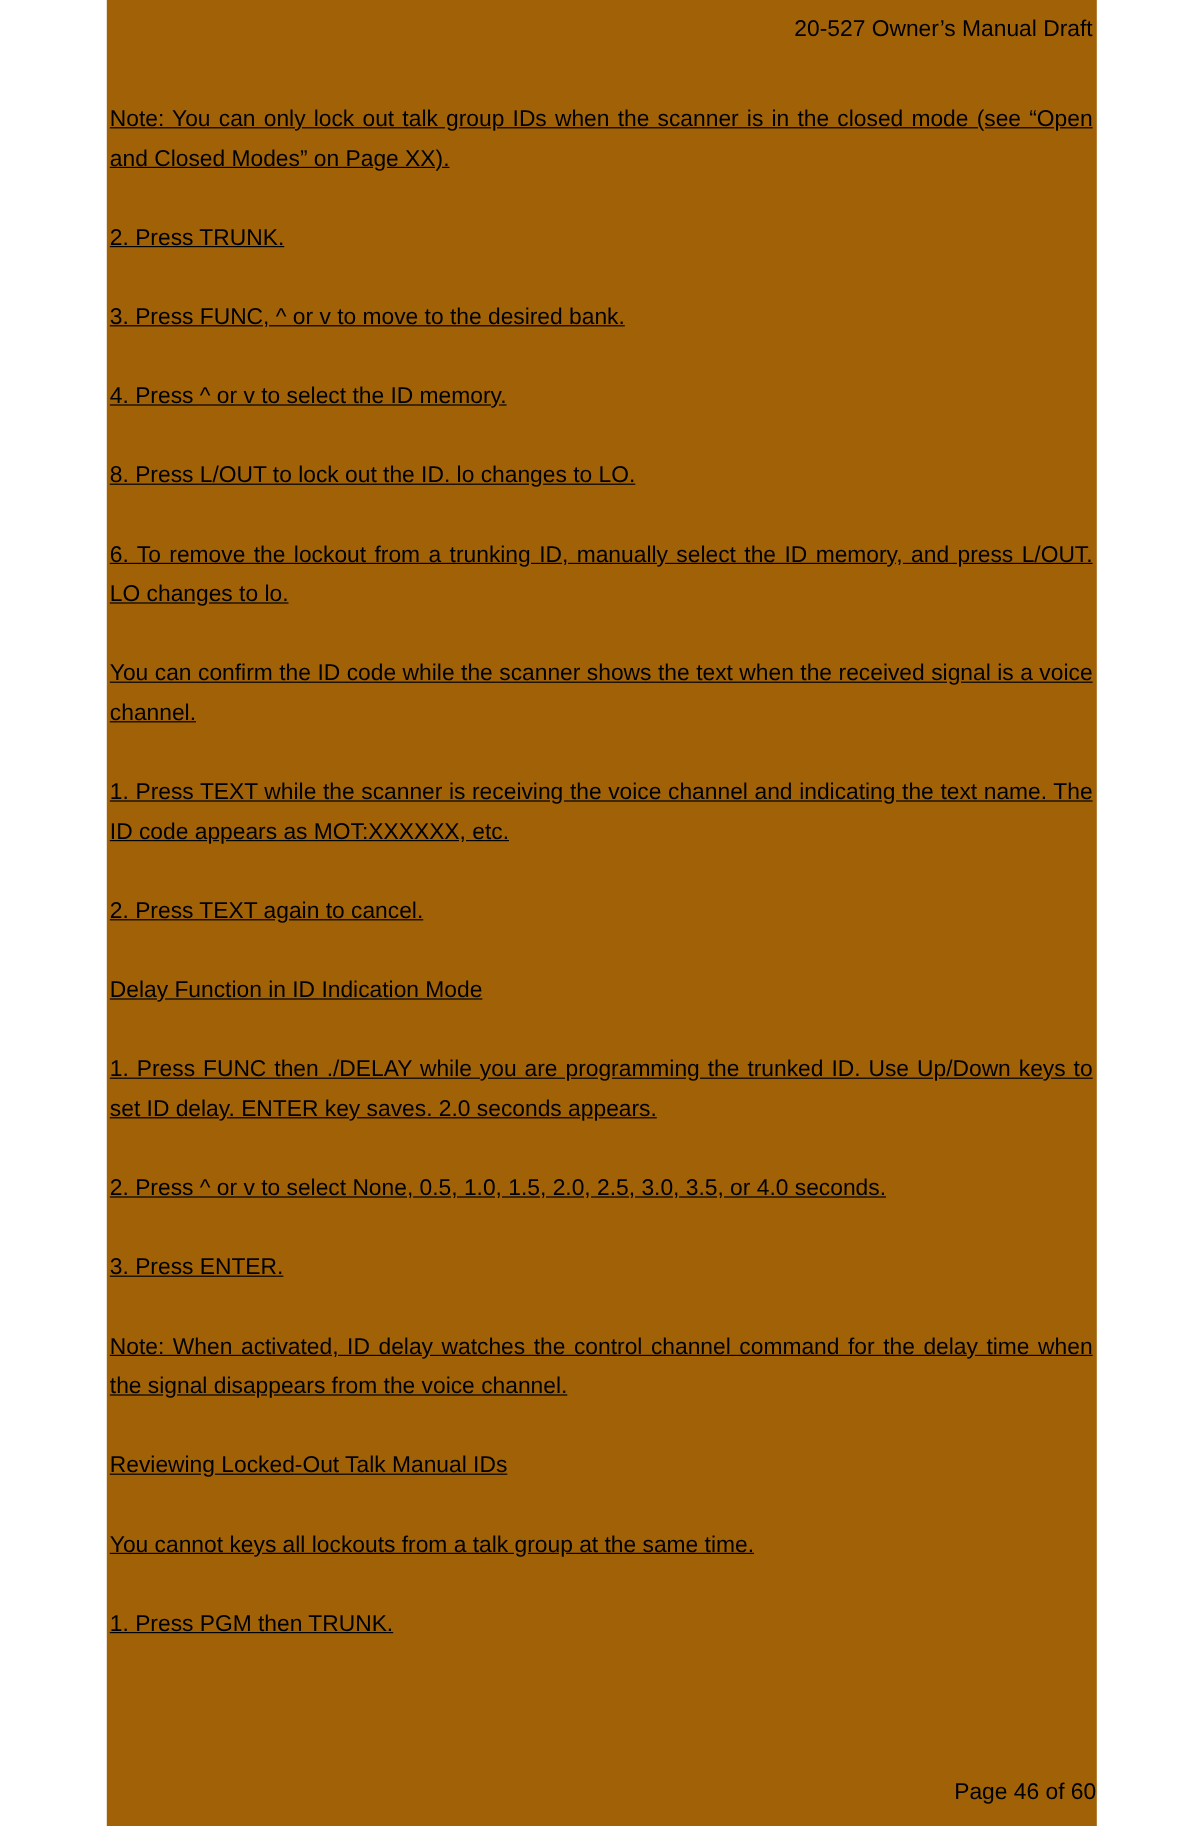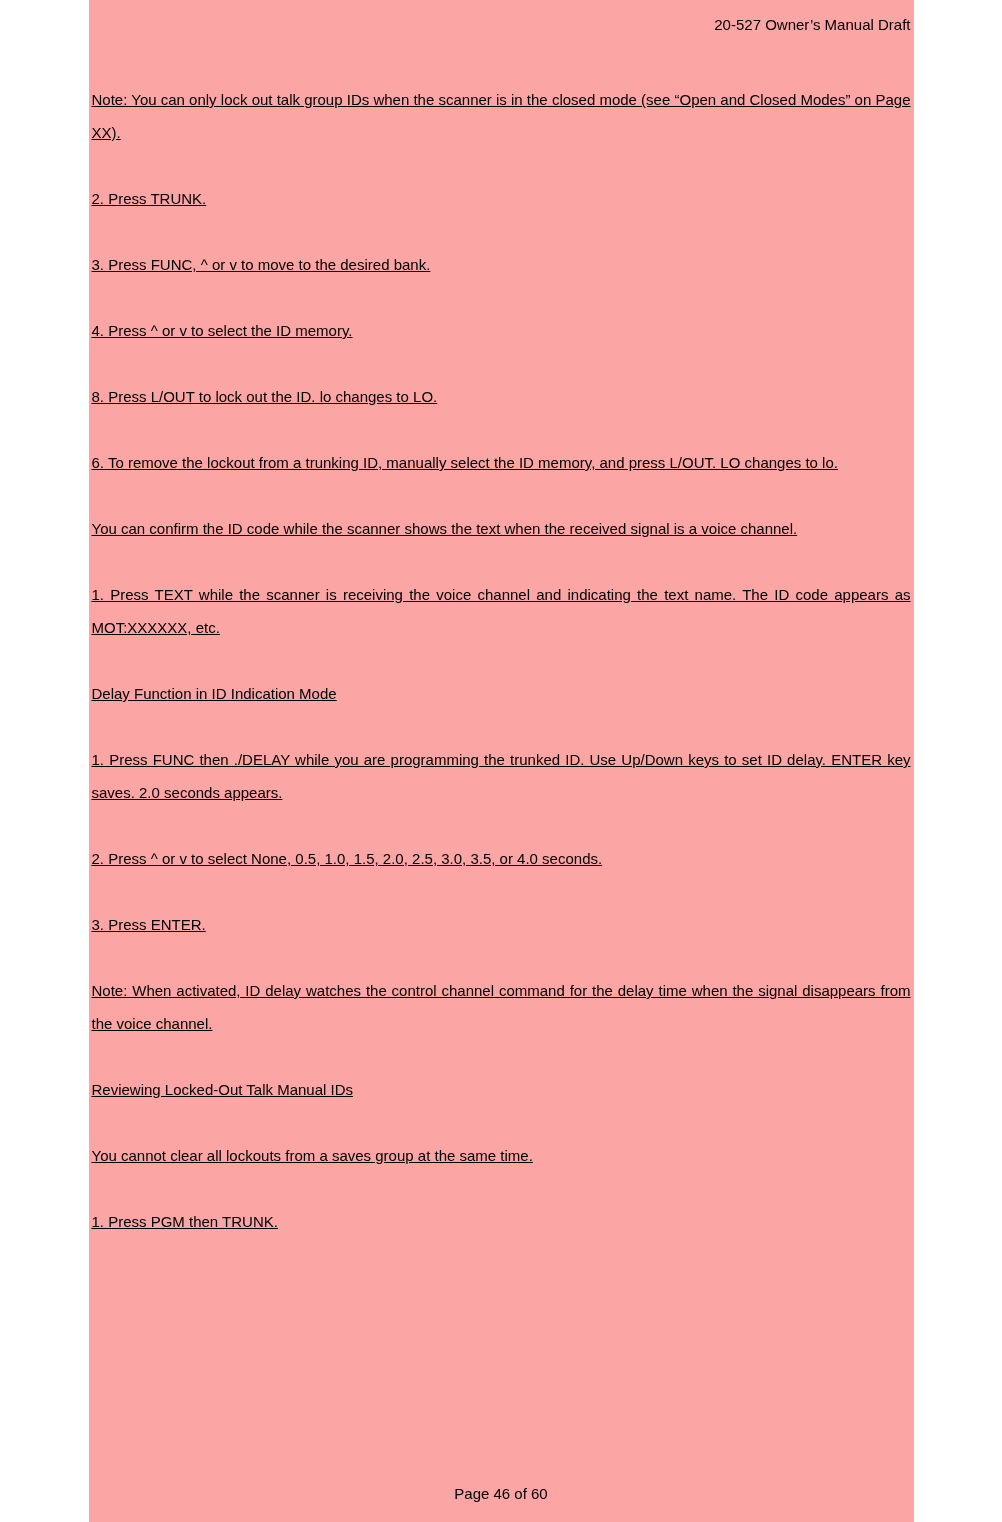--- a/index.html
+++ b/index.html
@@ -5,68 +5,69 @@
   html, body {
     margin: 0;
     padding: 0;
     background: #ffffff;
   }
   .page {
     position: relative;
     width: 825px;
     height: 1522px;
     margin: 0 auto;
-    background: #fca5a5;
+    background: #a16207;
     color: #000000;
     font-family: "Liberation Sans", "DejaVu Sans", sans-serif;
-    font-size: 15px;
+    font-size: 19px;
     line-height: 33px;
     box-sizing: border-box;
     padding: 8px 3px 0 3px;
     overflow: hidden;
   }
   .header {
     text-align: right;
     margin-bottom: 42px;
     white-space: nowrap;
   }
   .content p {
     margin: 0 0 33px 0;
     text-align: justify;
     text-decoration: underline;
   }
   .footer {
     position: absolute;
     bottom: 12px;
     left: 0;
     width: 100%;
-    text-align: center;
+    text-align: right;
   }
 </style>
 </head>
 <body>
 
 <div class="page">
 
   <div class="header">20-527 Owner’s Manual Draft</div>
 
   <div class="content">
     <p>Note: You can only lock out talk group IDs when the scanner is in the closed mode (see “Open and Closed Modes” on Page XX).</p>
     <p>2. Press TRUNK.</p>
     <p>3. Press FUNC, ^ or v to move to the desired bank.</p>
     <p>4. Press ^ or v to select the ID memory.</p>
     <p>8. Press L/OUT to lock out the ID. lo changes to LO.</p>
     <p>6. To remove the lockout from a trunking ID, manually select the ID memory, and press L/OUT. LO changes to lo.</p>
     <p>You can confirm the ID code while the scanner shows the text when the received signal is a voice channel.</p>
     <p>1. Press TEXT while the scanner is receiving the voice channel and indicating the text name. The ID code appears as MOT:XXXXXX, etc.</p>
+    <p>2. Press TEXT again to cancel.</p>
     <p>Delay Function in ID Indication Mode</p>
     <p>1. Press FUNC then ./DELAY while you are programming the trunked ID. Use Up/Down keys to set ID delay. ENTER key saves. 2.0 seconds appears.</p>
     <p>2. Press ^ or v to select None, 0.5, 1.0, 1.5, 2.0, 2.5, 3.0, 3.5, or 4.0 seconds.</p>
     <p>3. Press ENTER.</p>
     <p>Note: When activated, ID delay watches the control channel command for the delay time when the signal disappears from the voice channel.</p>
     <p>Reviewing Locked-Out Talk Manual IDs</p>
-    <p>You cannot clear all lockouts from a saves group at the same time.</p>
+    <p>You cannot keys all lockouts from a talk group at the same time.</p>
     <p>1. Press PGM then TRUNK.</p>
   </div>
 
   <div class="footer">Page 46 of 60</div>
 
 </div>
 
 </body></html>

